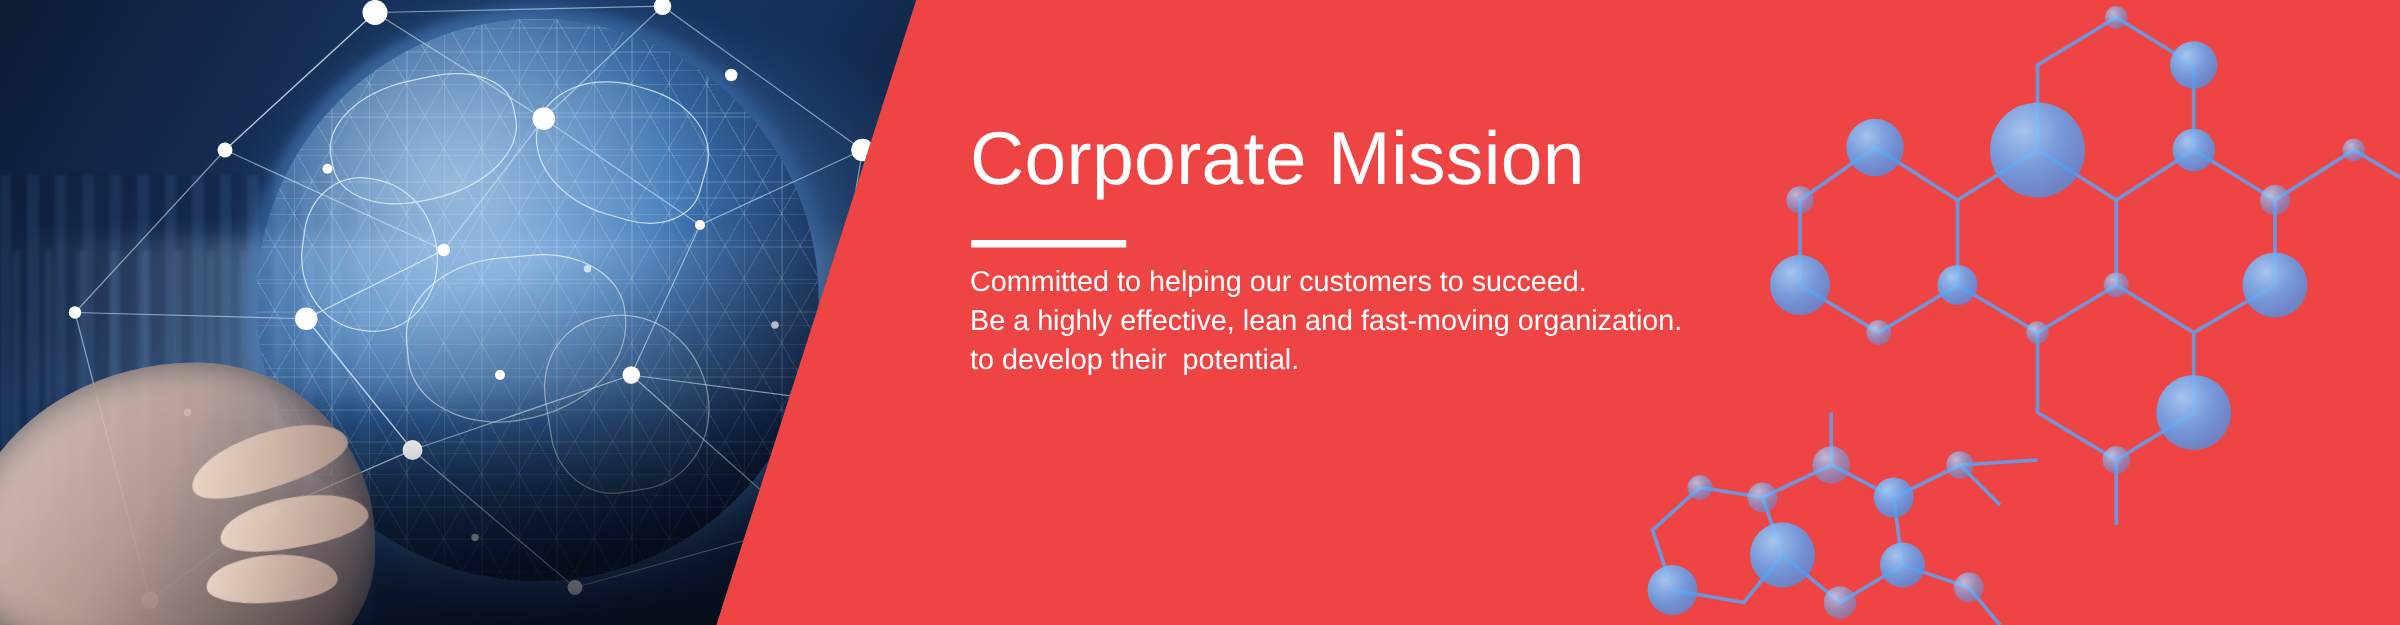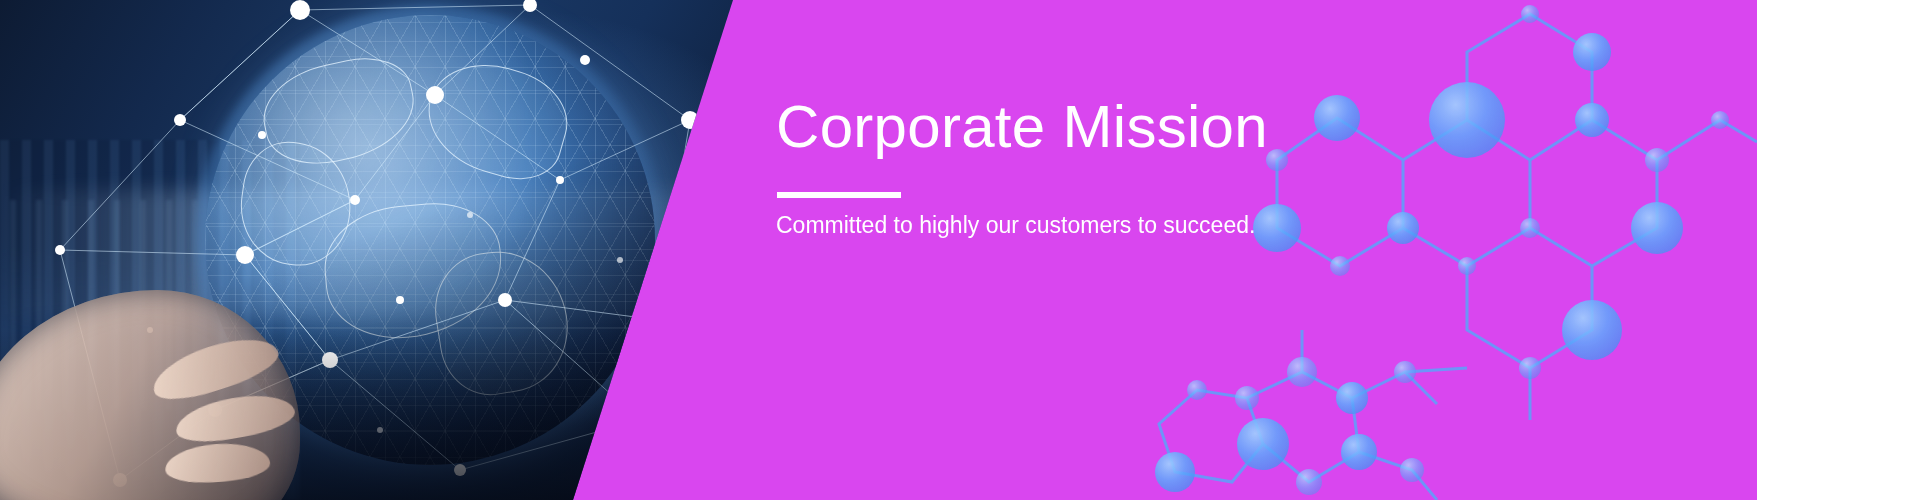--- a/index.html
+++ b/index.html
@@ -2,24 +2,24 @@
 <html><head>
 <meta charset="utf-8">
 <style>
   html, body {
     margin: 0;
     padding: 0;
     background: #ffffff;
   }
   #banner {
     position: relative;
-    width: 1757px;
+    width: 1920px;
     height: 500px;
     overflow: hidden;
-    background: #d946ef;
+    background: #ef4444;
     font-family: "Liberation Sans", sans-serif;
   }
 
   
   .photo-panel {
     position: absolute;
     left: 0; top: 0;
     width: 840px;
     height: 500px;
     overflow: hidden;
@@ -309,17 +309,19 @@
       <circle cx="222" cy="452" r="18" fill="url(#sph)"></circle>
       <circle cx="275" cy="470" r="12" fill="url(#sph2)"></circle>
       <circle cx="172" cy="482" r="13" fill="url(#sph2)"></circle>
     </g>
   </svg>
 
   <div class="content">
     <div class="title">Corporate Mission</div>
     <div class="rule"></div>
     <div class="body-text">
-      <div class="line">Committed to highly our customers to succeed.</div>
+      <div class="line">Committed to helping our customers to succeed.</div>
+      <div class="line">Be a highly effective, lean and fast-moving organization.</div>
+      <div class="line">to develop their  potential.</div>
     </div>
   </div>
 
 </div>
 
 </body></html>

